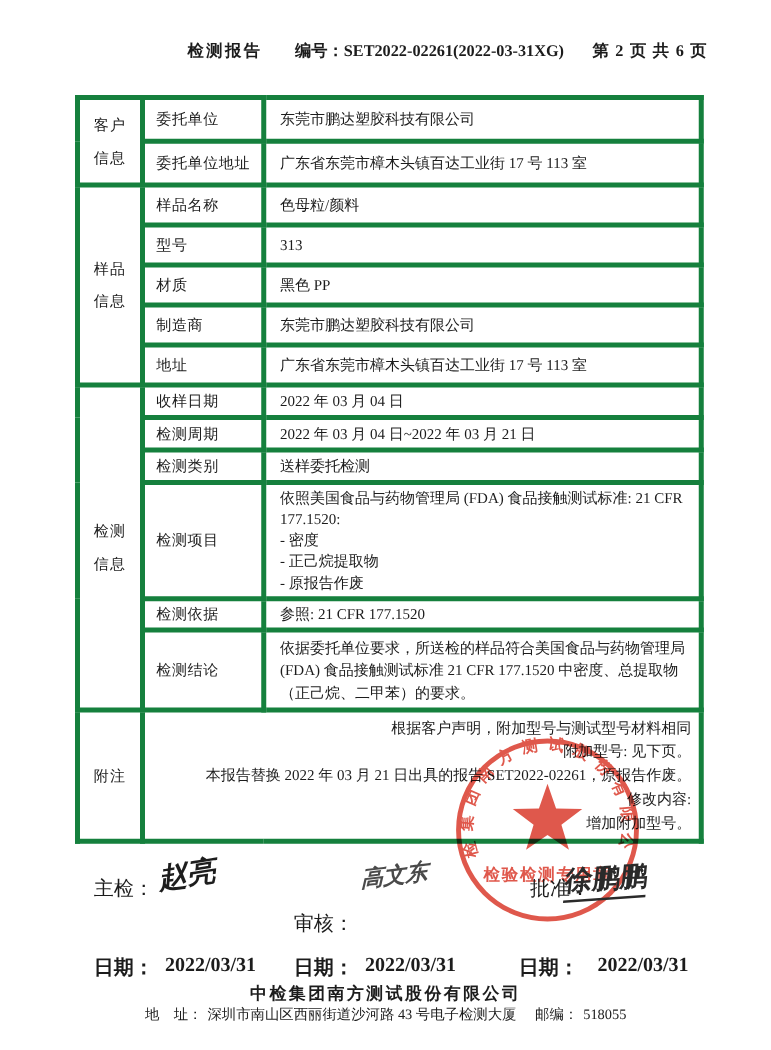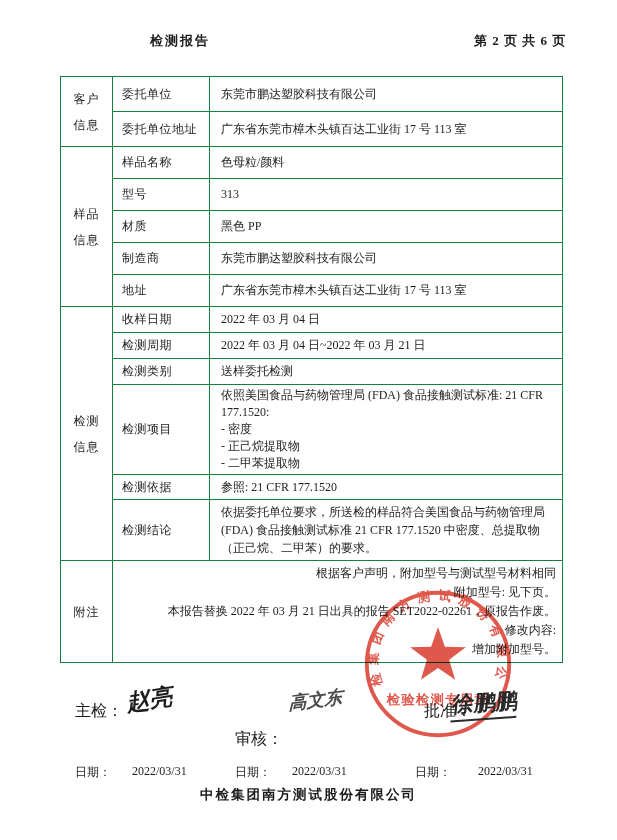--- a/index.html
+++ b/index.html
@@ -21,21 +21,21 @@
   .hdr-page   { left:474px; top:32px; letter-spacing:1px; }
 
   
   .report-table {
     position:absolute; left:60px; top:76px;
     width:503px;
     border-collapse:collapse; table-layout:fixed;
     font-size:12px;
   }
   .report-table td {
-    border:1px solid #15803d;
+    border:4px solid #15803d;
     padding:2px 6px;
     vertical-align:middle;
     overflow:hidden;
   }
   td.sec { text-align:center; padding:0; }
   td.sec div { line-height:26px; letter-spacing:1px; }
   td.lbl { padding-left:9px; letter-spacing:0.5px; }
   td.val { padding-left:11px; }
   td.multi { vertical-align:middle; }
   td.multi .line { line-height:17px; }
@@ -48,21 +48,21 @@
   .sig {
     position:absolute; white-space:nowrap; z-index:7;
     font-family:"DejaVu Serif",serif; font-weight:bold;
   }
   .sig-inspector { left:128px; top:684px; font-size:23px; color:#1d1d1d;
     transform:rotate(-9deg) skewX(-14deg); }
   .sig-reviewer  { left:290px; top:688px; font-size:18px; color:#4a4a4a;
     transform:rotate(-7deg) skewX(-20deg); }
   .sig-approver  { left:452px; top:688px; font-size:22px; color:#2a2a2a;
     transform:rotate(-4deg) skewX(-10deg); border-bottom:2px solid #2a2a2a; }
-  .date-el { position:absolute; font-size:12px; white-space:nowrap; }
+  .date-el { position:absolute; font-size:16px; white-space:nowrap;font-weight:bold; }
 
   
   .stamp {
     position:absolute; left:360px; top:586px; width:156px; height:156px;
     z-index:5; mix-blend-mode:multiply; opacity:0.92;
   }
 
   
   .ftr { position:absolute; left:0; width:617px; text-align:center; white-space:nowrap; }
   .f-company { top:786px; font-size:13.5px; font-weight:bold; letter-spacing:2px; }
@@ -73,20 +73,21 @@
     color:#1414cc; text-decoration:underline; font-size:11px; cursor:pointer;
   }
   .f-seg { margin:0 2px; }
 </style>
 </head>
 <body>
 
 <div class="page">
 
   <div class="hdr-el hdr-title">检测报告</div>
+  <div class="hdr-el hdr-no"><span>编号：</span><span>SET2022-02261(2022-03-31XG)</span></div>
   <div class="hdr-el hdr-page">第 2 页 共 6 页</div>
 
   <table class="report-table">
     <colgroup>
         <col style="width:52px">
         <col style="width:97px">
         <col>
       </colgroup>
     <tbody>
 
@@ -144,21 +145,21 @@
         <td class="lbl">检测类别</td>
         <td class="val">送样委托检测</td>
       </tr>
       <tr style="height:86px">
         <td class="lbl">检测项目</td>
         <td class="val multi">
           <div class="line">依照美国食品与药物管理局 (FDA) 食品接触测试标准: 21 CFR</div>
           <div class="line">177.1520:</div>
           <div class="line">- 密度</div>
           <div class="line">- 正己烷提取物</div>
-          <div class="line">- 二甲苯提取物</div>
+          <div class="line">- 原报告作废</div>
         </td>
       </tr>
       <tr style="height:25px">
         <td class="lbl">检测依据</td>
         <td class="val">参照: 21 CFR 177.1520</td>
       </tr>
       <tr style="height:56px">
         <td class="lbl">检测结论</td>
         <td class="val wrapval">依据委托单位要求，所送检的样品符合美国食品与药物管理局 (FDA) 食品接触测试标准 21 CFR 177.1520 中密度、总提取物（正己烷、二甲苯）的要求。</td>
       </tr>
@@ -204,14 +205,18 @@
   <div class="date-el" style="left:75px;  top:764px;">日期：</div>
   <div class="date-el" style="left:132px; top:764px;">2022/03/31</div>
 
   <div class="date-el" style="left:235px; top:764px;">日期：</div>
   <div class="date-el" style="left:292px; top:764px;">2022/03/31</div>
 
   <div class="date-el" style="left:415px; top:764px;">日期：</div>
   <div class="date-el" style="left:478px; top:764px;">2022/03/31</div>
 
   <div class="ftr f-company">中检集团南方测试股份有限公司</div>
+  <div class="ftr f-line2">
+    <span class="f-seg">地　址：</span><span class="f-seg">深圳市南山区西丽街道沙河路 43 号电子检测大厦</span>
+    <span class="f-seg" style="margin-left:10px">邮编：</span><span class="f-seg">518055</span>
+  </div>
 
 </div>
 
 </body></html>

